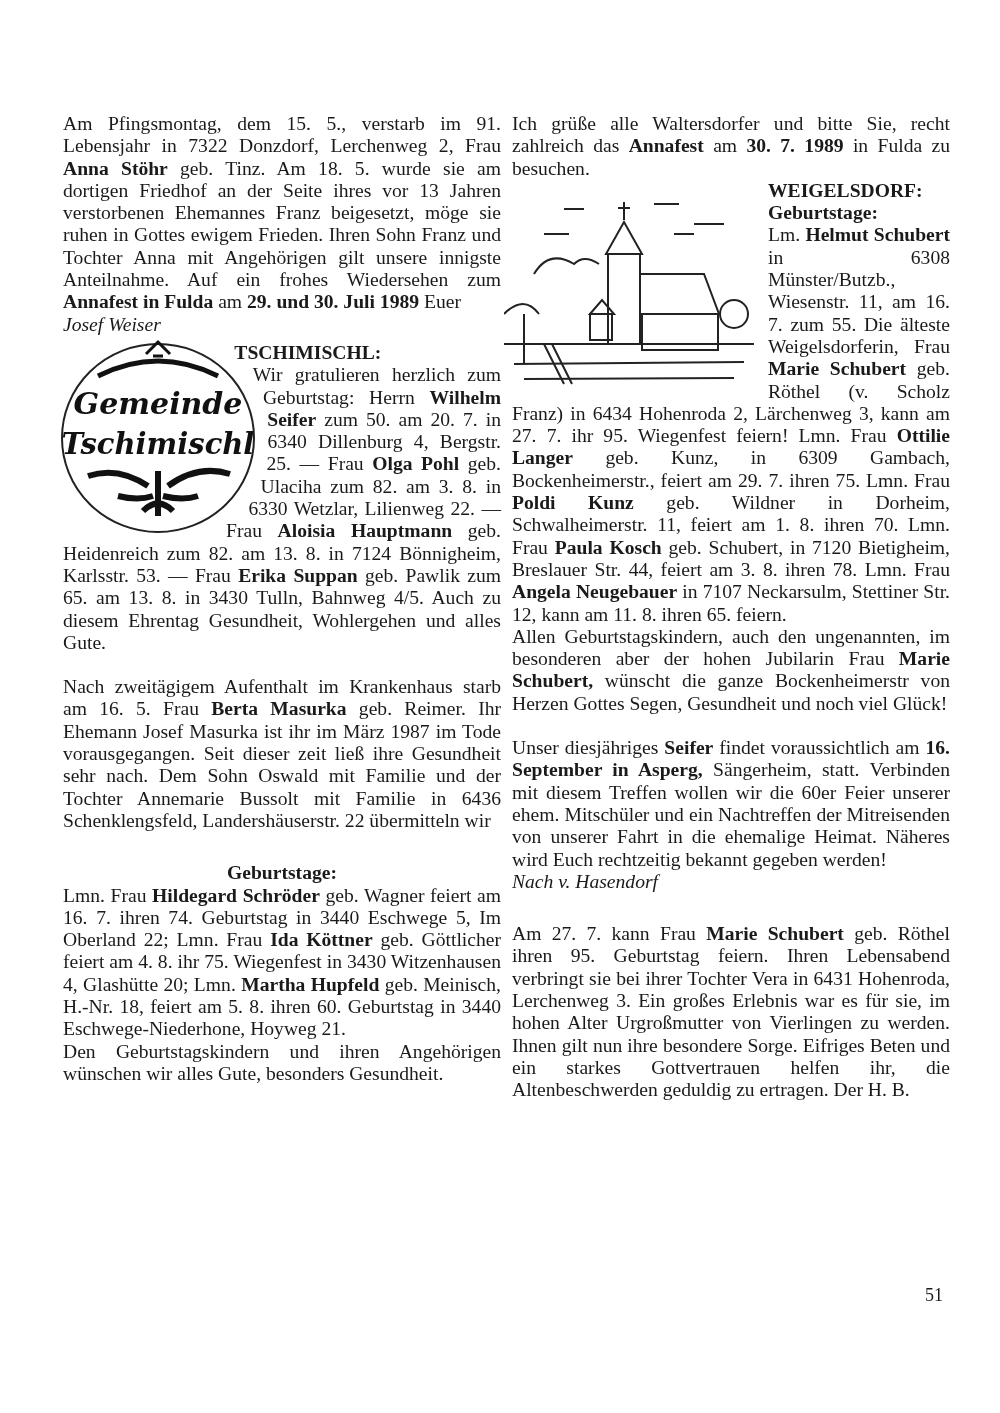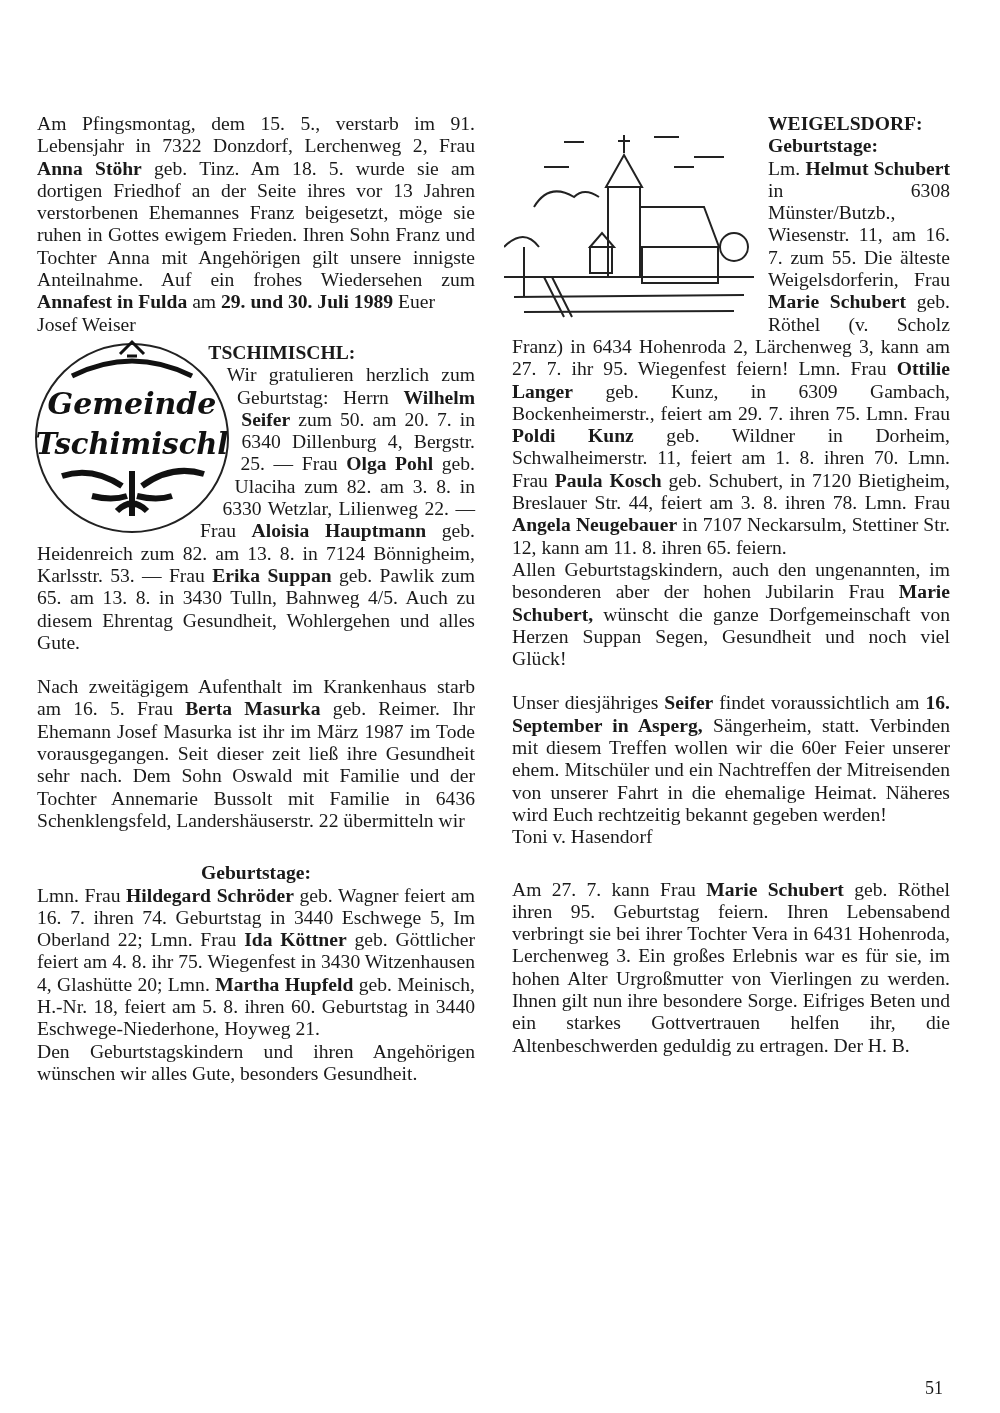--- a/index.html
+++ b/index.html
@@ -1,31 +1,31 @@
 <!DOCTYPE html>
 <html><head>
   <meta charset="utf-8">
   <style>
     html, body { margin: 0; padding: 0; background: #ffffff; }
     body { width: 1000px; height: 1413px; position: relative; overflow: hidden;
            font-family: "Liberation Serif", "DejaVu Serif", serif; color: #1a1a1a; }
     .col { position: absolute; top: 113px; width: 438px; font-size: 19.6px; line-height: 22.3px; }
-    .col.left { left: 37px; }
+    .col.left { left: 63px; }
     .col.right { left: 512px; }
     p { margin: 0; text-align: justify; text-align-last: left; hyphens: manual; }
     b { font-weight: bold; }
-    .sig { text-align: right; }
+    .sig { text-align: right; font-style: italic; }
     .sigrow { display: flex; justify-content: space-between; }
     .sigrow .s { font-style: italic; }
     .gap { height: 22px; }
     .gap2 { height: 30px; }
     .head { font-weight: bold; text-align: center; }
     .float-seal { float: left; width: 205px; height: 200px; margin: -6px 8px 0 -5px; shape-outside: circle(50%); }
     .float-church { float: left; width: 258px; height: 195px; margin: 14px 6px 0 -8px; }
-    .pagenum { position: absolute; left: 925px; top: 1378px; font-size: 18px; }
+    .pagenum { position: absolute; left: 925px; top: 1285px; font-size: 18px; }
     svg { display: block; }
   </style>
 </head>
 <body>
 
 <div class="col left">
   <p><span>Am Pfingsmontag, dem 15. 5., verstarb im 91. Lebensjahr in 7322 Donzdorf, Lerchenweg 2, Frau </span><b>Anna Stöhr</b><span> geb. Tinz. Am 18. 5. wurde sie am dortigen Friedhof an der Seite ihres vor 13 Jahren verstorbenen Ehemannes Franz beigesetzt, möge sie ruhen in Gottes ewigem Frieden. Ihren Sohn Franz und Tochter Anna mit Angehörigen gilt unsere innigste Anteilnahme. Auf ein frohes Wiedersehen zum </span><b>Annafest in Fulda</b><span> am </span><b>29. und 30. Juli 1989</b><span> Euer</span></p>
   <p class="sig">Josef Weiser</p>
 
   <div style="height:6px"></div>
@@ -44,43 +44,44 @@
   <div class="gap"></div>
   <p><span>Nach zweitägigem Aufenthalt im Krankenhaus starb am 16. 5. Frau </span><b>Berta Masurka</b><span> geb. Reimer. Ihr Ehemann Josef Masurka ist ihr im März 1987 im Tode vorausgegangen. Seit dieser zeit ließ ihre Gesundheit sehr nach. Dem Sohn Oswald mit Familie und der Tochter Annemarie Bussolt mit Familie in 6436 Schenklengsfeld, Landershäuserstr. 22 übermitteln wir</span></p>
 
   <div class="gap2"></div>
   <div class="head">Geburtstage:</div>
   <p><span>Lmn. Frau </span><b>Hildegard Schröder</b><span> geb. Wagner feiert am 16. 7. ihren 74. Geburtstag in 3440 Eschwege 5, Im Oberland 22; Lmn. Frau </span><b>Ida Köttner</b><span> geb. Göttlicher feiert am 4. 8. ihr 75. Wiegenfest in 3430 Witzenhausen 4, Glashütte 20; Lmn. </span><b>Martha Hupfeld</b><span> geb. Meinisch, H.-Nr. 18, feiert am 5. 8. ihren 60. Geburtstag in 3440 Eschwege-Niederhone, Hoyweg 21.</span></p>
   <p>Den Geburtstagskindern und ihren Angehörigen wünschen wir alles Gute, besonders Gesundheit.</p>
 </div>
 
 <div class="col right">
+  <p><span>Ich grüße alle Waltersdorfer und bitte Sie, recht zahlreich das </span><b>Annafest</b><span> am </span><b>30. 7. 1989</b><span> in Fulda zu besuchen.</span></p>
 
   <div class="float-church">
     <svg width="258" height="195" viewBox="0 0 258 195">
       <g fill="none" stroke="#222" stroke-width="2">
         <path d="M120 8 v18 M114 14 h12"></path>
         <path d="M102 60 L120 28 L138 60 Z"></path>
         <rect x="104" y="60" width="32" height="90"></rect>
         <path d="M136 80 L200 80 L215 120 L136 120"></path>
         <rect x="138" y="120" width="76" height="36"></rect>
         <path d="M86 120 L98 106 L110 120 Z"></path>
         <rect x="86" y="120" width="22" height="26"></rect>
         <path d="M30 80 q15 -25 40 -10 q10 -10 25 0"></path>
         <path d="M0 120 q20 -20 35 0 M0 150 L250 150 M10 170 L240 168 M20 185 L230 184"></path>
         <path d="M60 15 h20 M150 10 h25 M190 30 h30 M170 40 h20 M40 40 h25"></path>
         <path d="M20 120 L20 170 M40 150 L60 190 M48 150 L68 190"></path>
         <circle cx="230" cy="120" r="14"></circle>
       </g>
     </svg>
   </div>
   <p><b class="head">WEIGELSDORF:</b><br><b>Geburtstage:</b><br><span>Lm. </span><b>Helmut Schubert</b><span> in 6308 Münster/Butzb., Wiesenstr. 11, am 16. 7. zum 55. Die älteste Weigelsdorferin, Frau </span><b>Marie Schubert</b><span> geb. Röthel (v. Scholz Franz) in 6434 Hohenroda 2, Lärchenweg 3, kann am 27. 7. ihr 95. Wiegenfest feiern! Lmn. Frau </span><b>Ottilie Langer</b><span> geb. Kunz, in 6309 Gambach, Bockenheimerstr., feiert am 29. 7. ihren 75. Lmn. Frau </span><b>Poldi Kunz</b><span> geb. Wildner in Dorheim, Schwalheimerstr. 11, feiert am 1. 8. ihren 70. Lmn. Frau </span><b>Paula Kosch</b><span> geb. Schubert, in 7120 Bietigheim, Breslauer Str. 44, feiert am 3. 8. ihren 78. Lmn. Frau </span><b>Angela Neugebauer</b><span> in 7107 Neckarsulm, Stettiner Str. 12, kann am 11. 8. ihren 65. feiern.</span></p>
-  <p><span>Allen Geburtstagskindern, auch den ungenannten, im besonderen aber der hohen Jubilarin Frau </span><b>Marie Schubert,</b><span> wünscht die ganze Dorfgemeinschaft von Herzen Suppan Segen, Gesundheit und noch viel Glück!</span></p>
+  <p><span>Allen Geburtstagskindern, auch den ungenannten, im besonderen aber der hohen Jubilarin Frau </span><b>Marie Schubert,</b><span> wünscht die ganze Bockenheimerstr von Herzen Gottes Segen, Gesundheit und noch viel Glück!</span></p>
 
   <div class="gap"></div>
   <p><span>Unser diesjähriges </span><b>Seifer</b><span> findet voraussichtlich am </span><b>16. September in Asperg,</b><span> Sängerheim, statt. Verbinden mit diesem Treffen wollen wir die 60er Feier unserer ehem. Mitschüler und ein Nachtreffen der Mitreisenden von unserer Fahrt in die ehemalige Heimat. Näheres wird Euch rechtzeitig bekannt gegeben werden!</span></p>
-  <p class="sig">Toni v. Hasendorf</p>
+  <p class="sig">Nach v. Hasendorf</p>
 
   <div class="gap2"></div>
   <p><span>Am 27. 7. kann Frau </span><b>Marie Schubert</b><span> geb. Röthel ihren 95. Geburtstag feiern. Ihren Lebensabend verbringt sie bei ihrer Tochter Vera in 6431 Hohenroda, Lerchenweg 3. Ein großes Erlebnis war es für sie, im hohen Alter Urgroßmutter von Vierlingen zu werden. Ihnen gilt nun ihre besondere Sorge. Eifriges Beten und ein starkes Gottvertrauen helfen ihr, die Altenbeschwerden geduldig zu ertragen. Der H. B.</span></p>
 </div>
 
 <div class="pagenum">51</div>
 
 </body></html>

